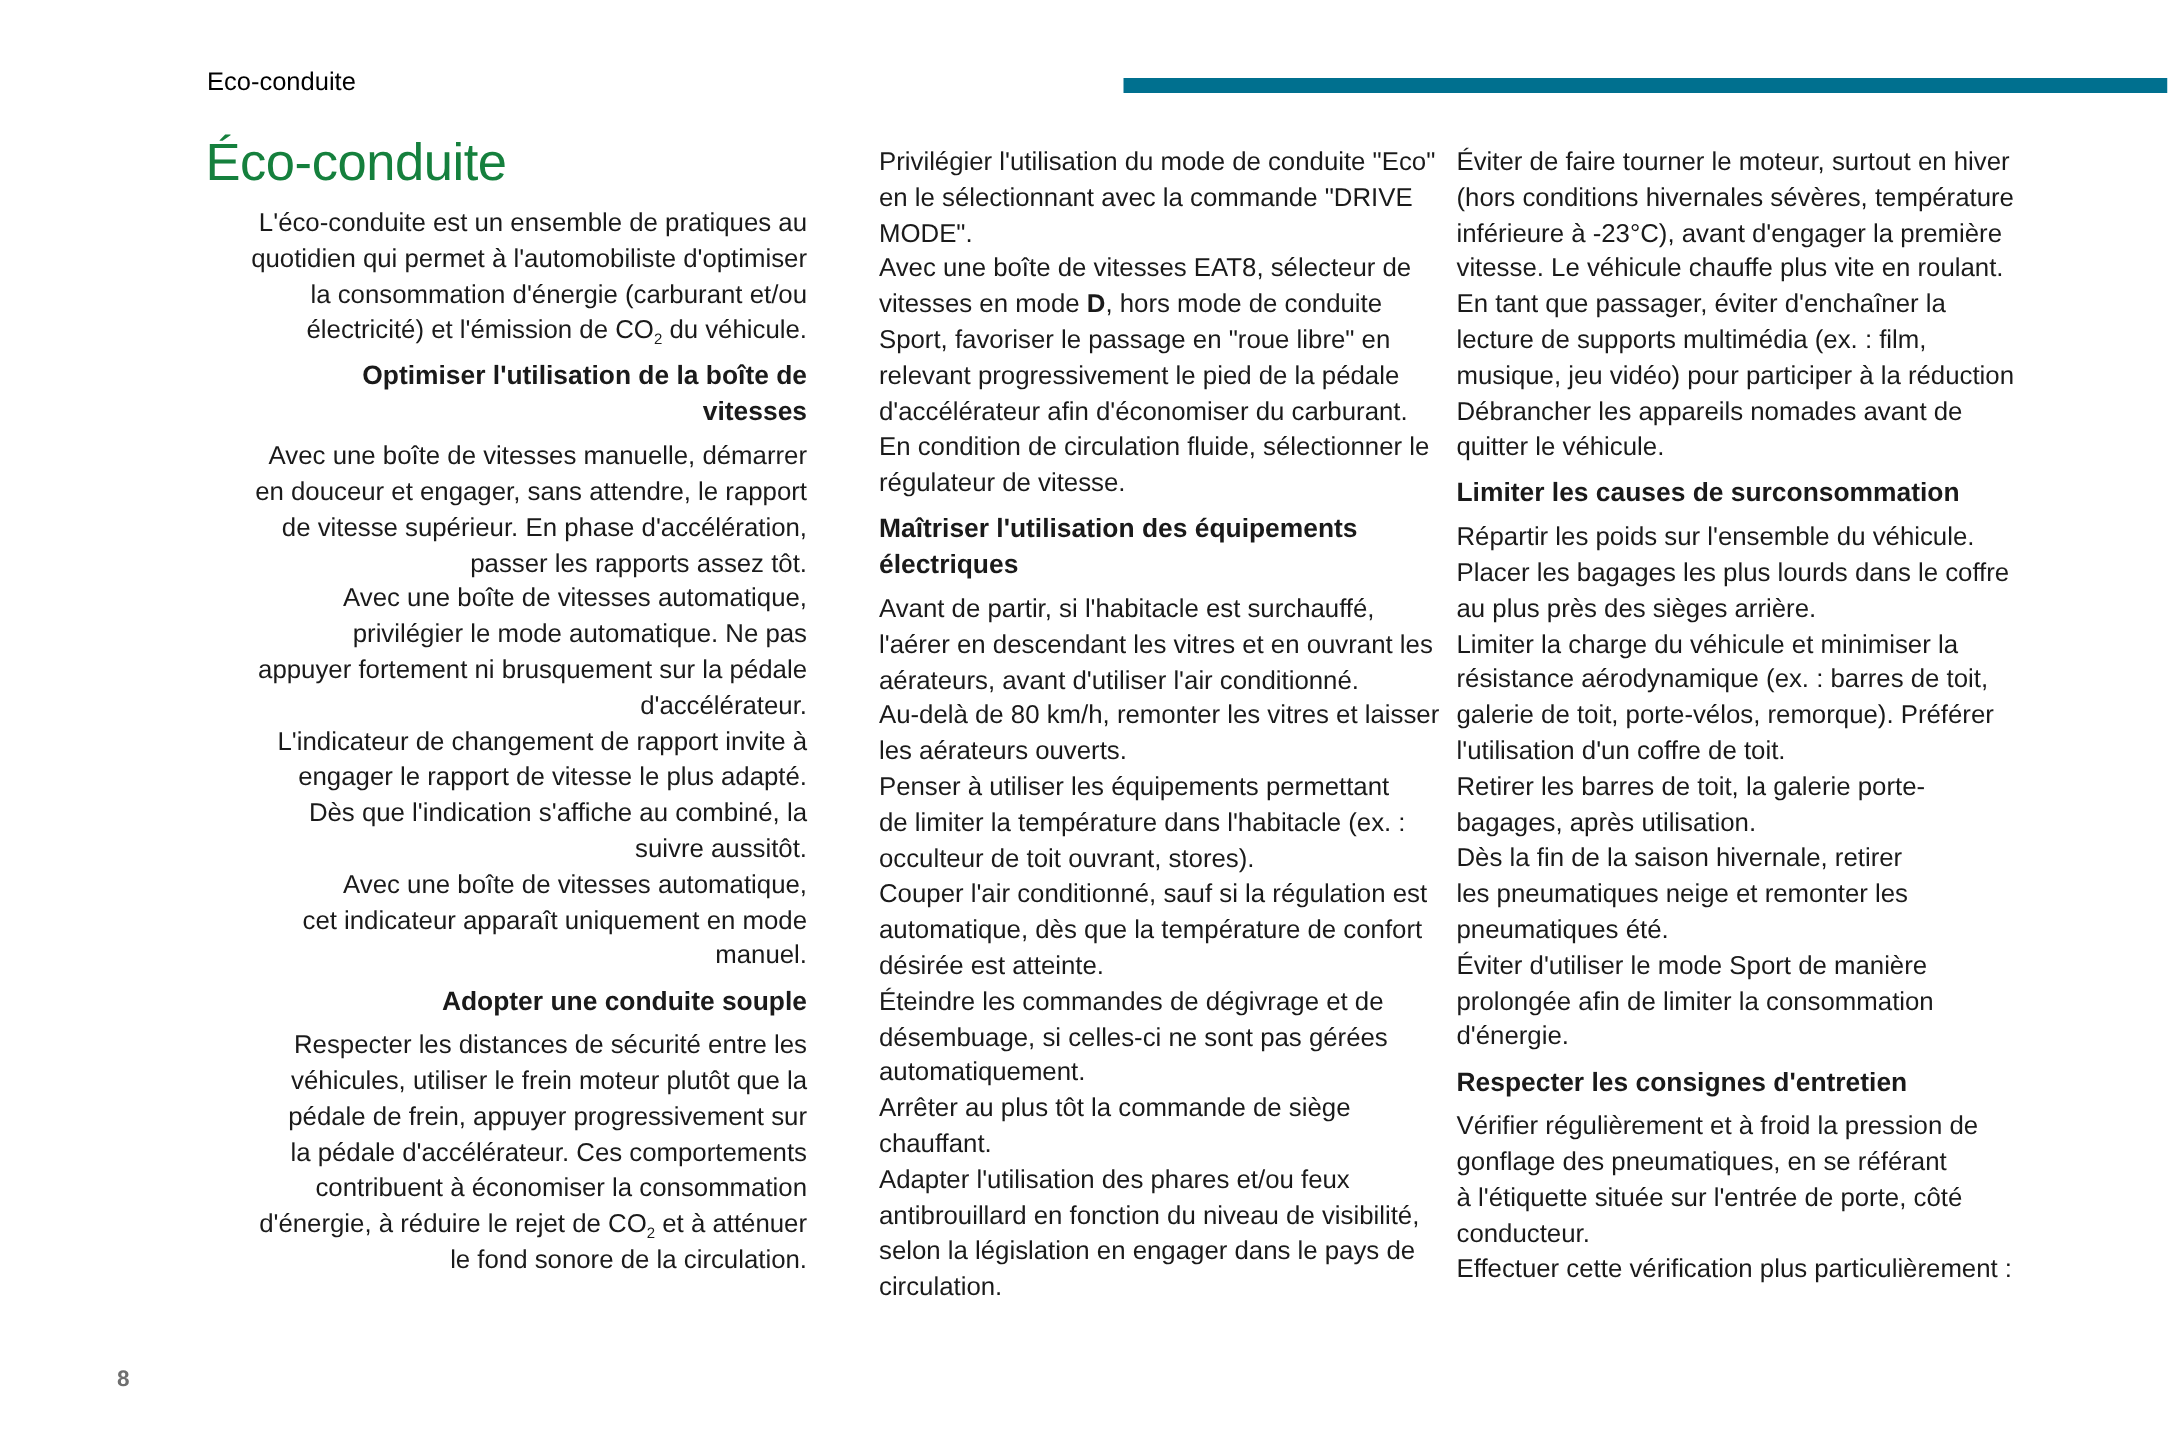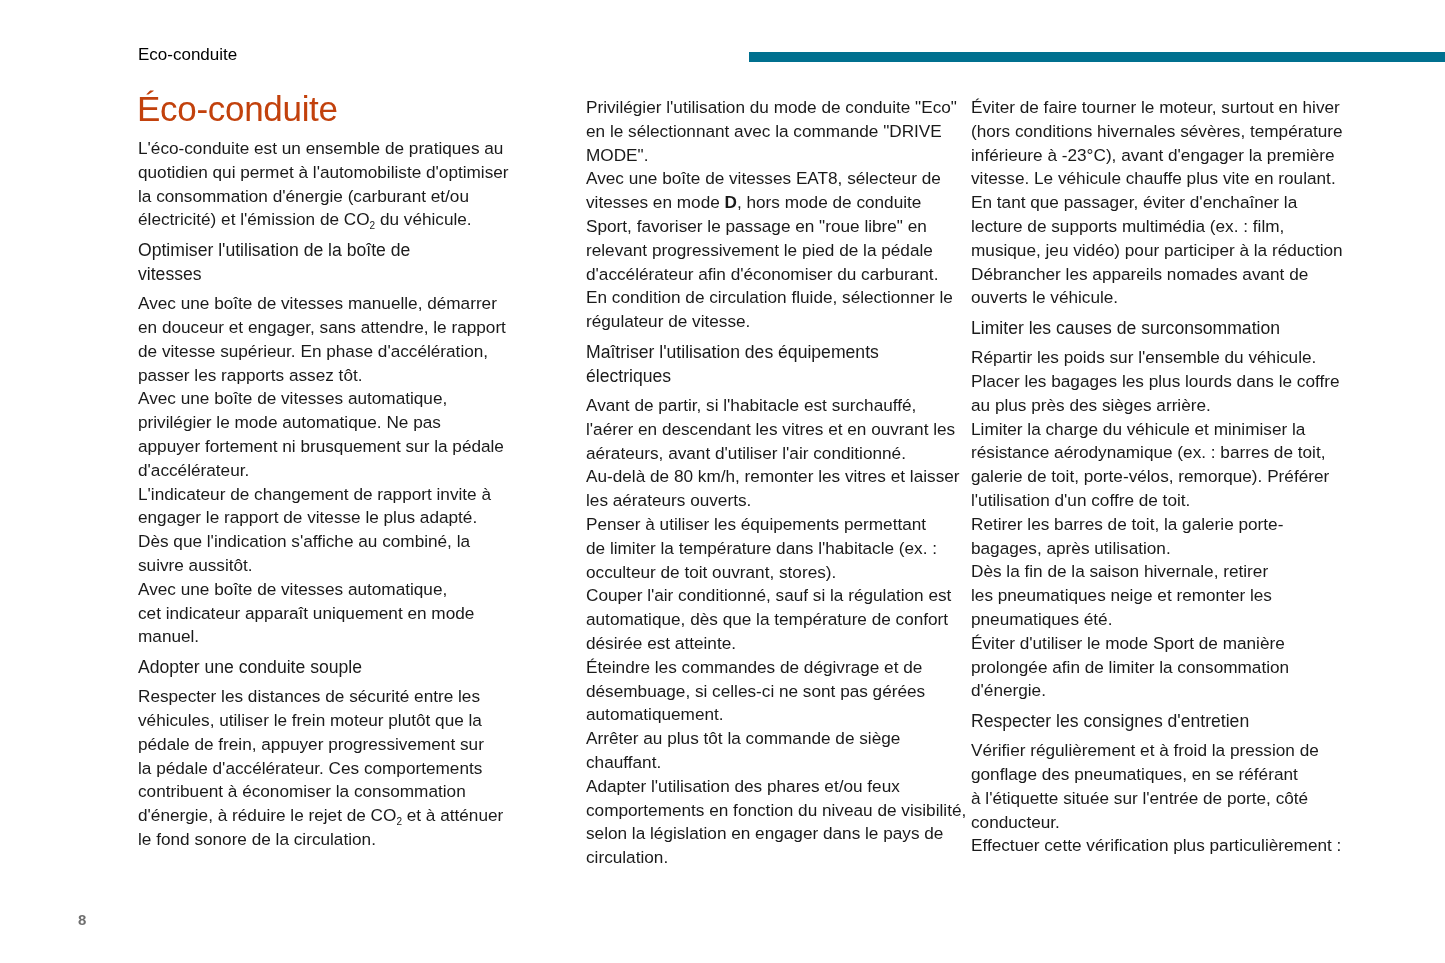--- a/index.html
+++ b/index.html
@@ -30,42 +30,42 @@
       width: 696px;
       height: 10px;
       background: #00708f;
     }
     .page-title {
       position: absolute;
       left: 137px;
       top: 88px;
       font-size: 35px;
       line-height: 42px;
-      color: #c2410c;
+      color: #15803d;
       font-weight: normal;
       margin: 0;
       letter-spacing: -0.3px;
     }
     .column {
       position: absolute;
       width: 400px;
     }
-    .col-1 { left: 138px; top: 137px; }
+    .col-1 { left: 138px; top: 137px; text-align: right; }
     .col-2 { left: 586px; top: 96px; }
     .col-3 { left: 971px; top: 96px; }
     .block {
       font-size: 17.2px;
       line-height: 23.8px;
     }
     .line {
       display: block;
       white-space: nowrap;
     }
     .heading {
-      font-weight: normal;
+      font-weight: bold;
       font-size: 17.6px;
       line-height: 24px;
       margin-top: 6px;
       margin-bottom: 6px;
     }
     .heading .line { white-space: nowrap; }
     sub {
       font-size: 10px;
       vertical-align: -4px;
       line-height: 0;
@@ -163,37 +163,37 @@
     <span class="line">occulteur de toit ouvrant, stores).</span>
     <span class="line">Couper l'air conditionné, sauf si la régulation est</span>
     <span class="line">automatique, dès que la température de confort</span>
     <span class="line">désirée est atteinte.</span>
     <span class="line">Éteindre les commandes de dégivrage et de</span>
     <span class="line">désembuage, si celles-ci ne sont pas gérées</span>
     <span class="line">automatiquement.</span>
     <span class="line">Arrêter au plus tôt la commande de siège</span>
     <span class="line">chauffant.</span>
     <span class="line">Adapter l'utilisation des phares et/ou feux</span>
-    <span class="line">comportements en fonction du niveau de visibilité,</span>
+    <span class="line">antibrouillard en fonction du niveau de visibilité,</span>
     <span class="line">selon la législation en engager dans le pays de</span>
     <span class="line">circulation.</span>
   </div>
 </div>
 
 <div class="column col-3">
   <div class="block">
     <span class="line">Éviter de faire tourner le moteur, surtout en hiver</span>
     <span class="line">(hors conditions hivernales sévères, température</span>
     <span class="line">inférieure à -23°C), avant d'engager la première</span>
     <span class="line">vitesse. Le véhicule chauffe plus vite en roulant.</span>
     <span class="line">En tant que passager, éviter d'enchaîner la</span>
     <span class="line">lecture de supports multimédia (ex. : film,</span>
     <span class="line">musique, jeu vidéo) pour participer à la réduction</span>
     <span class="line">Débrancher les appareils nomades avant de</span>
-    <span class="line">ouverts le véhicule.</span>
+    <span class="line">quitter le véhicule.</span>
   </div>
 
   <div class="block heading">
     <span class="line">Limiter les causes de surconsommation</span>
   </div>
 
   <div class="block">
     <span class="line">Répartir les poids sur l'ensemble du véhicule.</span>
     <span class="line">Placer les bagages les plus lourds dans le coffre</span>
     <span class="line">au plus près des sièges arrière.</span>

